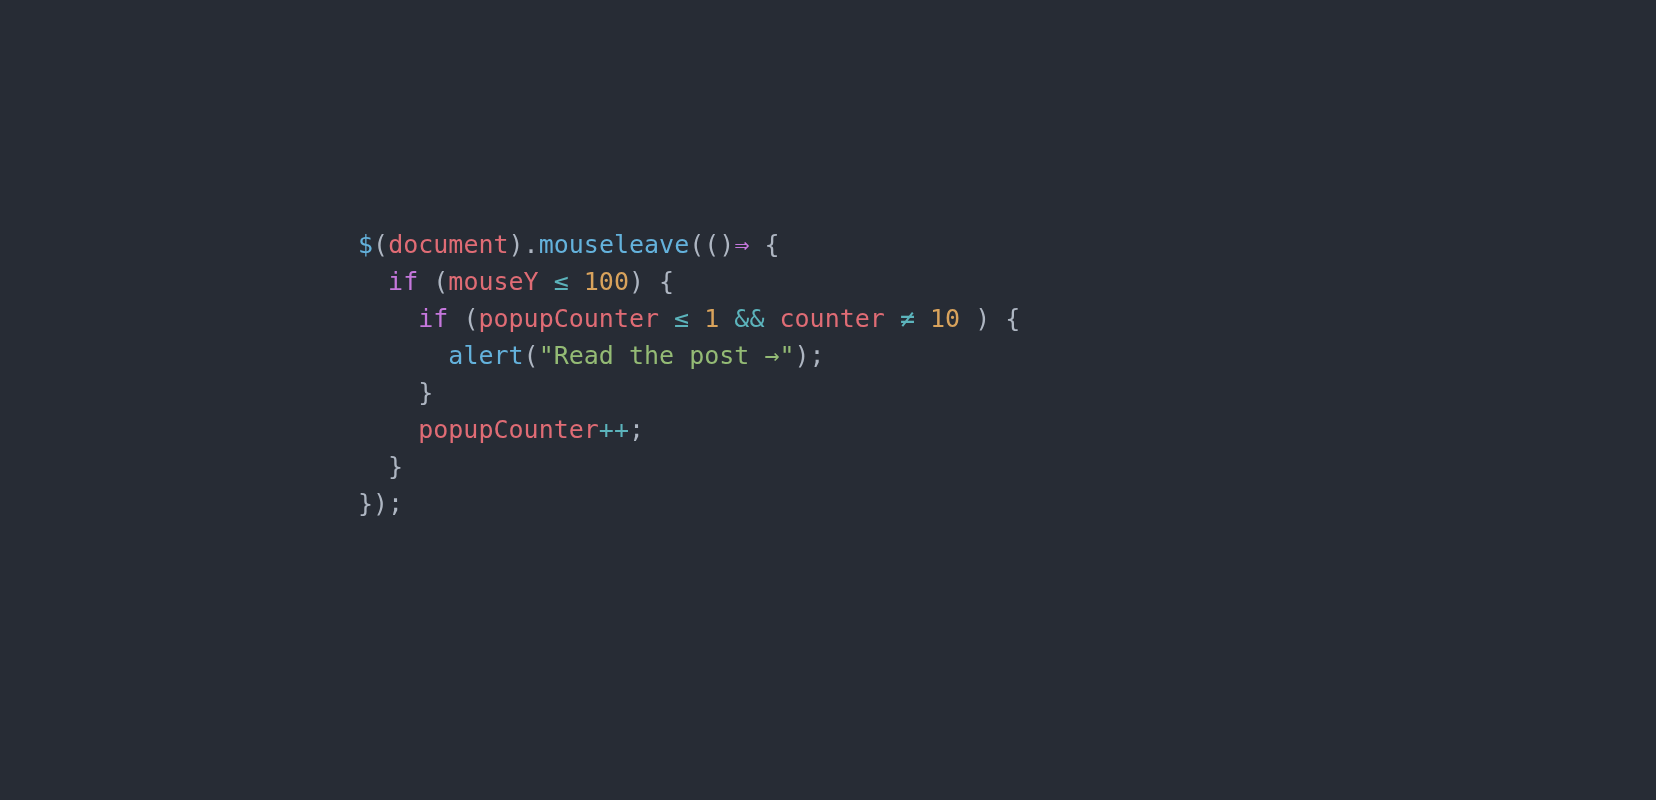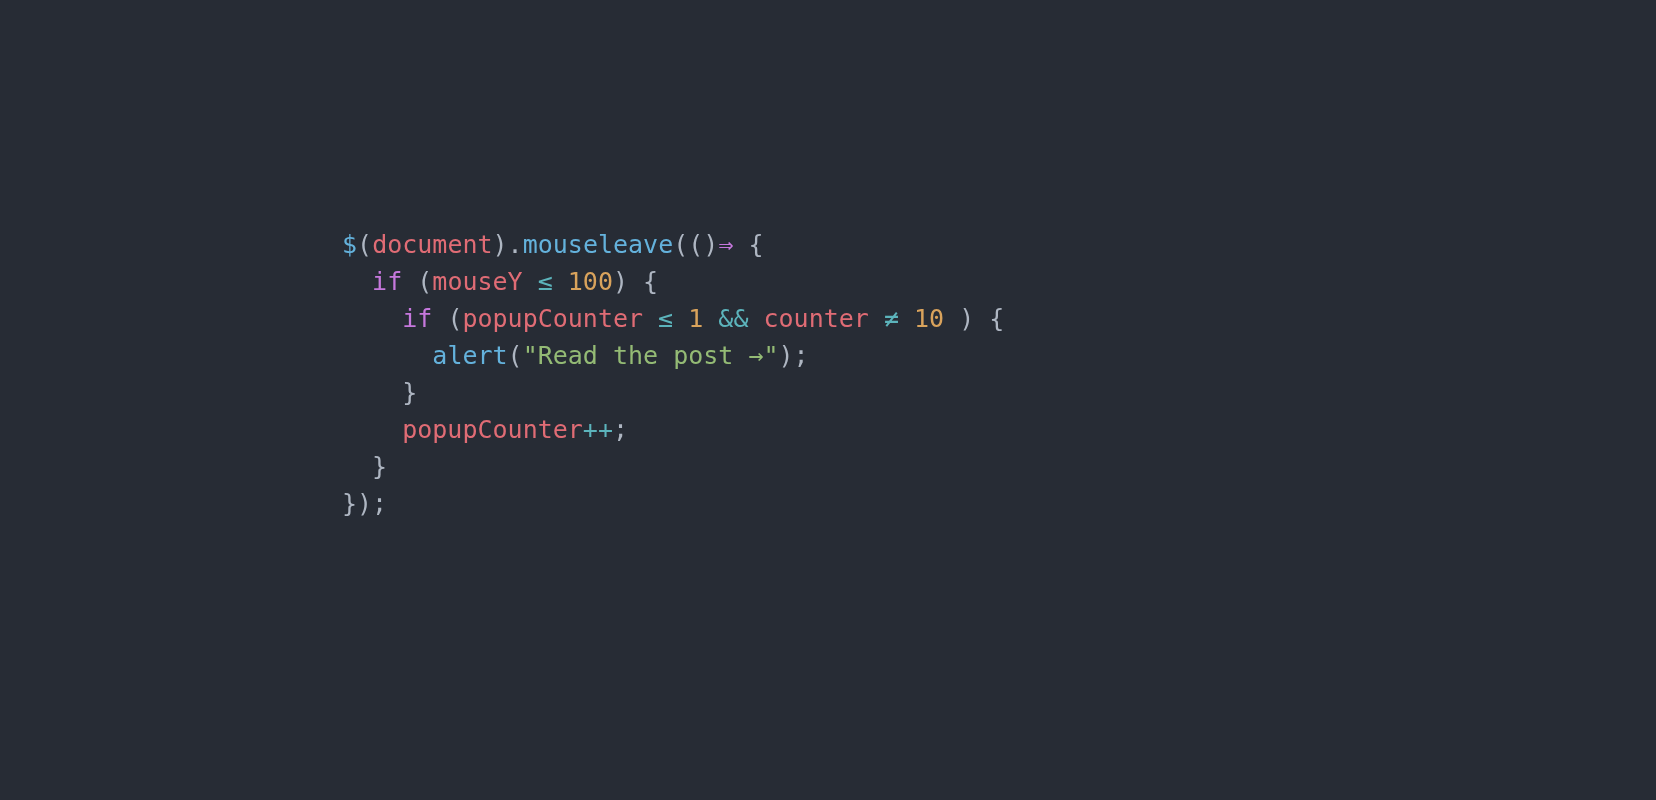--- a/index.html
+++ b/index.html
@@ -5,21 +5,21 @@
   html, body {
     margin: 0;
     padding: 0;
     width: 1656px;
     height: 800px;
     background: #272c35;
     overflow: hidden;
   }
   .code-block {
     position: absolute;
-    left: 342px;
+    left: 358px;
     top: 226px;
     font-family: "Menlo", "Monaco", "Consolas", monospace;
     font-size: 25px;
     line-height: 37px;
     white-space: pre;
     color: #b0b8c4;
   }
   .tok-fn     { color: #64b2dc; }   
   .tok-var    { color: #e06c75; }   
   .tok-kw     { color: #c678dd; }   

